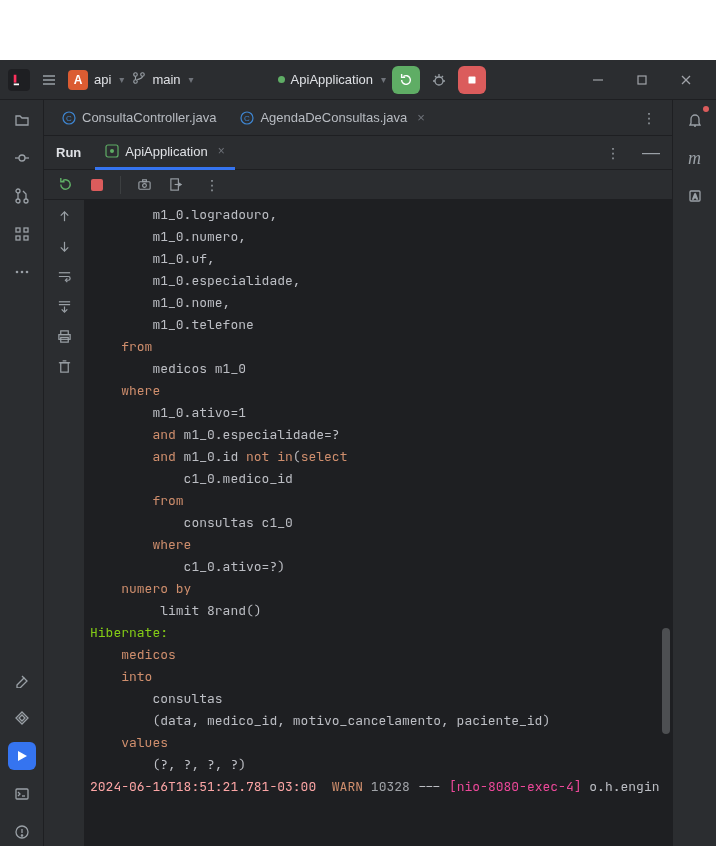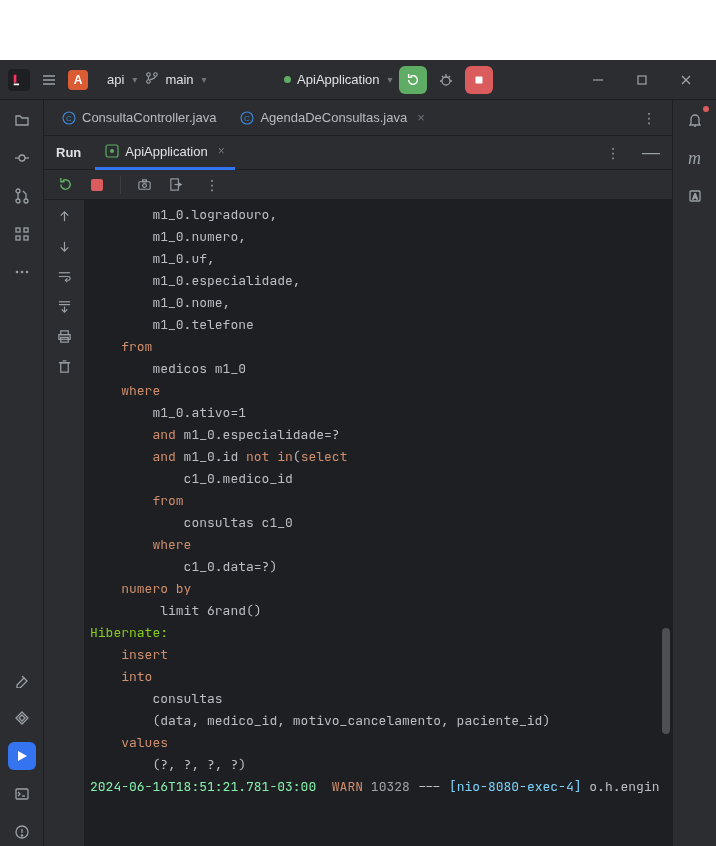--- a/index.html
+++ b/index.html
@@ -8,21 +8,21 @@
   .topgap { height: 111px; background: #ffffff; }
   .ide { flex: 1; background: #2b2d30; display: flex; flex-direction: column; color: #dfe1e5; }
 
   
   .titlebar { height: 40px; background: #2b2d30; border-bottom: 1px solid #1e1f22; display: flex; align-items: center; padding: 0 8px; gap: 8px; }
   .ij-logo { width: 22px; height: 22px; background: #1e1f22; border-radius: 4px; display:flex; align-items:center; justify-content:center; }
   .ij-logo svg { width: 14px; height: 14px; }
   .hamburger-icon { width:22px; height:22px; display:flex; align-items:center; justify-content:center; cursor:pointer; }
   .hamburger-icon svg { width:16px; height:16px; }
   .proj-badge { background:#db5c32; color:#fff; width:20px; height:20px; border-radius:4px; display:flex; align-items:center; justify-content:center; font-size:12px; font-weight:600; }
-  .proj-name { font-size:13px; color:#dfe1e5;margin-left:13px; }
+  .proj-name { font-size:13px; color:#dfe1e5; }
   .chev { color:#6f737a; font-size:10px; margin-left:2px; }
   .branch { display:flex; align-items:center; gap:6px; font-size:13px; }
   .branch-icon svg { width:14px; height:14px; }
   .titlebar-center { flex:1; display:flex; justify-content:center; align-items:center; gap:6px; }
   .run-conf { display:flex; align-items:center; gap:6px; font-size:13px; }
   .green-dot { width:7px; height:7px; border-radius:50%; background:#5fad65; }
   .run-btn { width:28px; height:28px; border-radius:6px; display:flex; align-items:center; justify-content:center; }
   .run-green { background:#5fad65; }
   .run-red { background:#db5c5c; }
   .run-btn svg { width:14px; height:14px; }
@@ -69,23 +69,23 @@
   .console-wrap { flex:1; display:flex; min-height:0; }
   .console-left { width:40px; background:#2b2d30; display:flex; flex-direction:column; align-items:center; padding-top:6px; gap:10px; }
   .console-left .cbtn { width:20px; height:20px; display:flex; align-items:center; justify-content:center; color:#9aa0a6; }
   .console-left .cbtn svg { width:15px; height:15px; }
   .console { flex:1; background:#1e1f22; font-family:"JetBrains Mono","Consolas",monospace; font-size:13px; line-height:22px; color:#bcbec4; padding:4px 0 4px 6px; overflow:hidden; white-space:pre; position:relative; }
   .console .kw { color:#cf8e6d; }
   .console .fn { color:#bcbec4;margin-top:48px; }
   .console .par { color:#bcbec4; }
   .console .hib { color:#84cc16; }
   .console .warn { color:#cf8e6d; }
-  .console .ts { color:#86efac; }
+  .console .ts { color:#fca5a5; }
   .console .pid { color:#a0a3a8; }
-  .console .thread { color:#7dd3fc; }
+  .console .thread { color:#ec4899; }
   .console .logger { color:#bcbec4; }
   .scrollbar-thumb { position:absolute; right:2px; top:428px; width:8px; height:106px; background:#4d4f52; border-radius:4px; }
 
   .right-m { font-family:serif; font-style:italic; font-size:18px; color:#9aa0a6; }
 
   .notif-dot { position:relative; }
   .notif-dot::after { content:""; position:absolute; top:0; right:0; width:6px; height:6px; background:#db5c5c; border-radius:50%; }
 </style>
 </head>
 <body>
@@ -368,25 +368,25 @@
     <span class="kw">from</span>
         <span class="fn">medicos m1_0 </span>
     <span class="kw">where</span>
         <span class="fn">m1_0.ativo=1 </span>
         <span class="kw">and</span><span class="fn"> m1_0.especialidade=? </span>
         <span class="kw">and</span><span class="fn"> m1_0.id </span><span class="kw">not in</span><span class="fn">(</span><span class="kw">select</span>
             <span class="fn">c1_0.medico_id </span>
         <span class="kw">from</span>
             <span class="fn">consultas c1_0 </span>
         <span class="kw">where</span>
-            <span class="fn">c1_0.data=?) </span>
+            <span class="fn">c1_0.ativo=?) </span>
     <span class="kw">numero by</span>
-        <span class="fn"> limit 6</span><span class="fn">rand</span><span class="par">()</span>
+        <span class="fn"> limit 8</span><span class="fn">rand</span><span class="par">()</span>
 <span class="hib">Hibernate: </span>
-    <span class="kw">insert</span>
+    <span class="kw">medicos</span>
     <span class="kw">into</span>
         <span class="fn">consultas</span>
         <span class="fn">(data, medico_id, motivo_cancelamento, paciente_id) </span>
     <span class="kw">values</span>
         <span class="fn">(?, ?, ?, ?)</span>
 <span class="ts">2024-06-16T18:51:21.781-03:00</span>  <span class="warn">WARN</span> <span class="pid">10328</span> <span>---</span> <span class="thread">[nio-8080-exec-4]</span> <span class="logger">o.h.engin</span>
           <div class="scrollbar-thumb"></div>
         </div>
       </div>
     </div>

